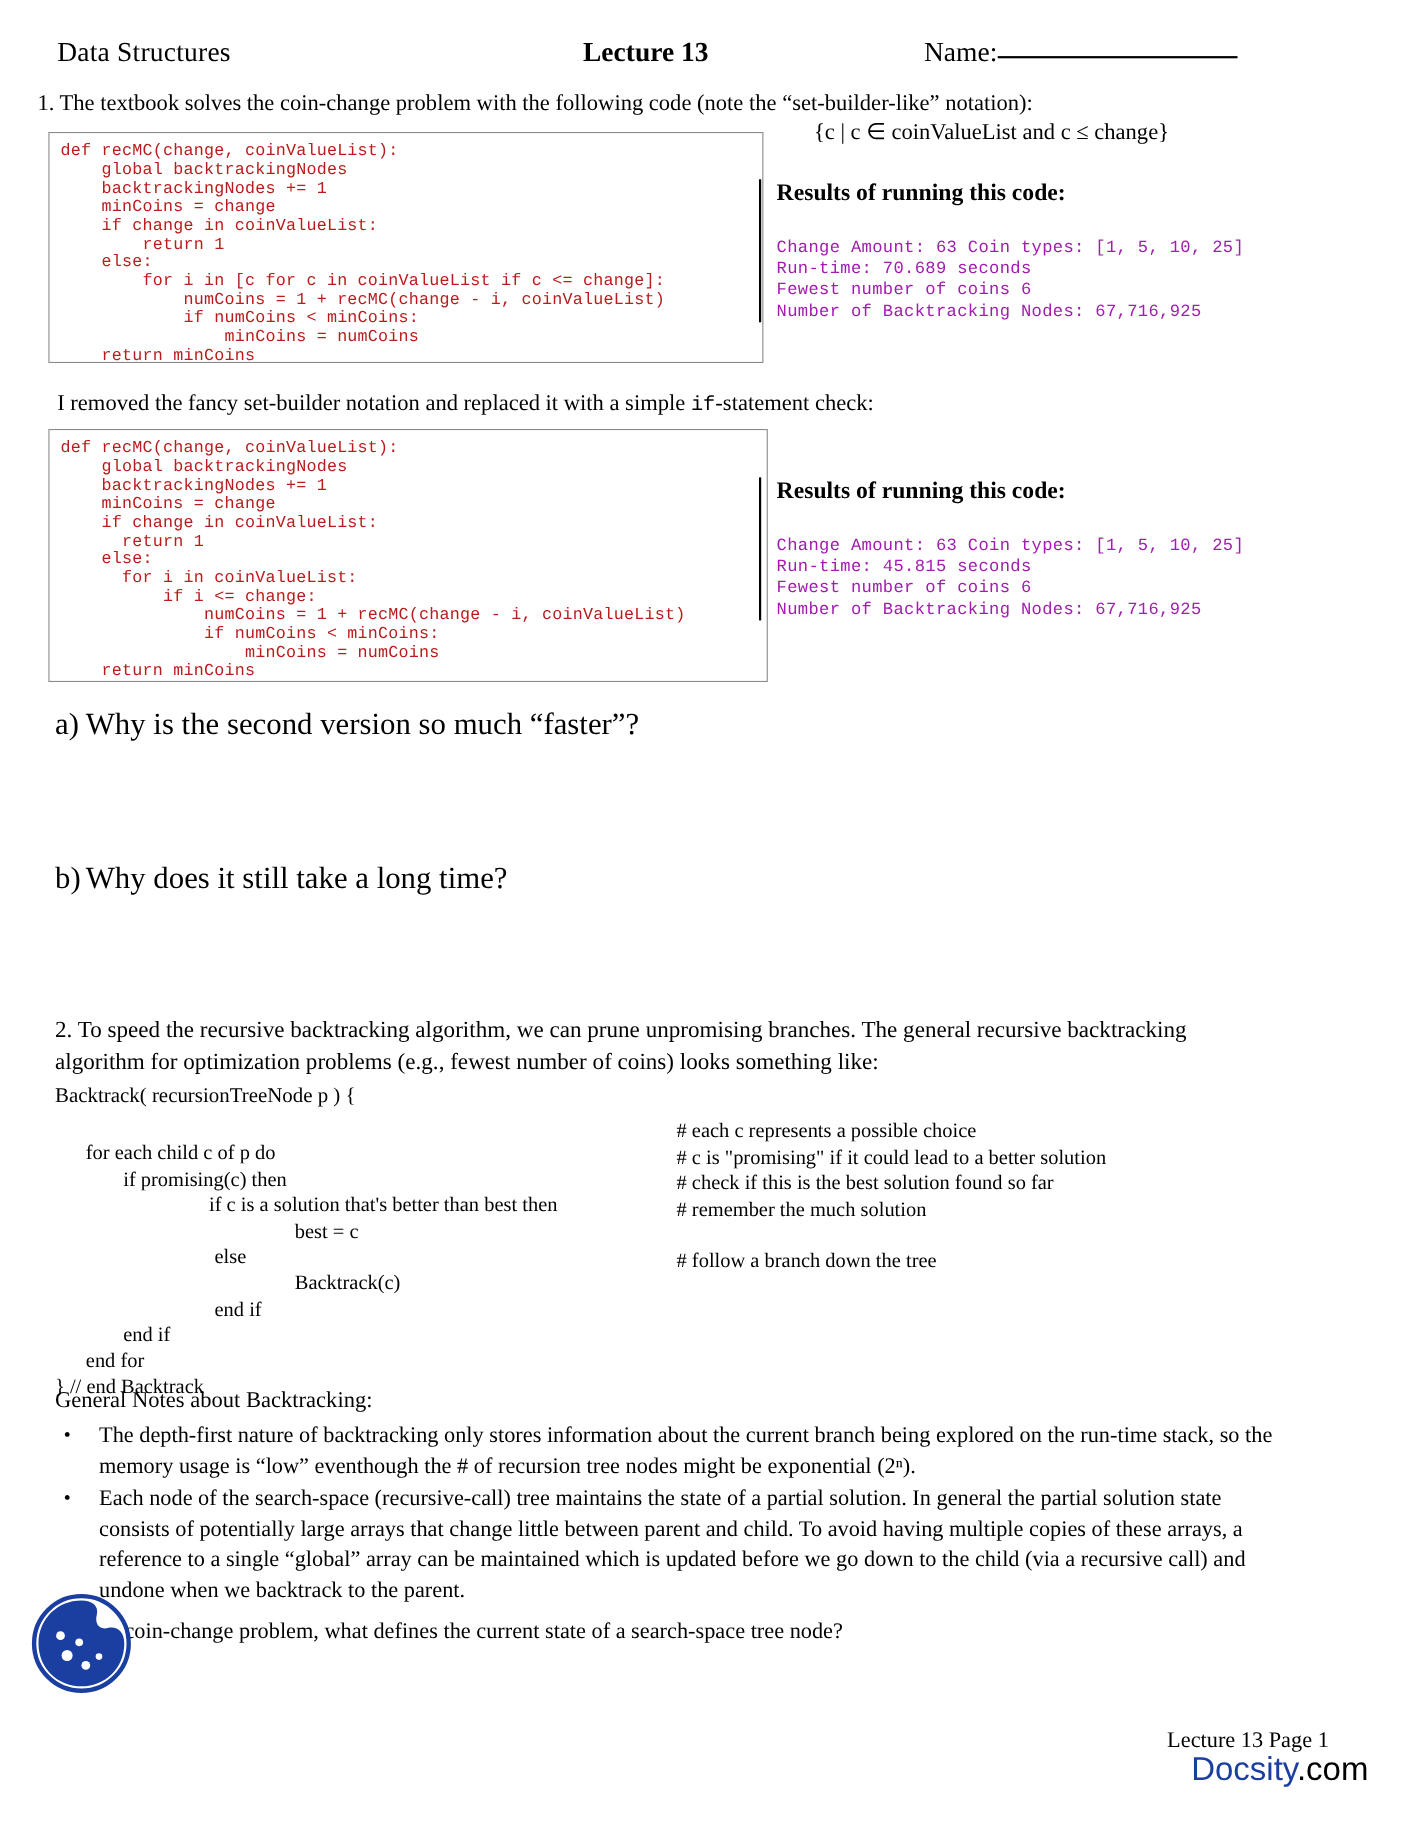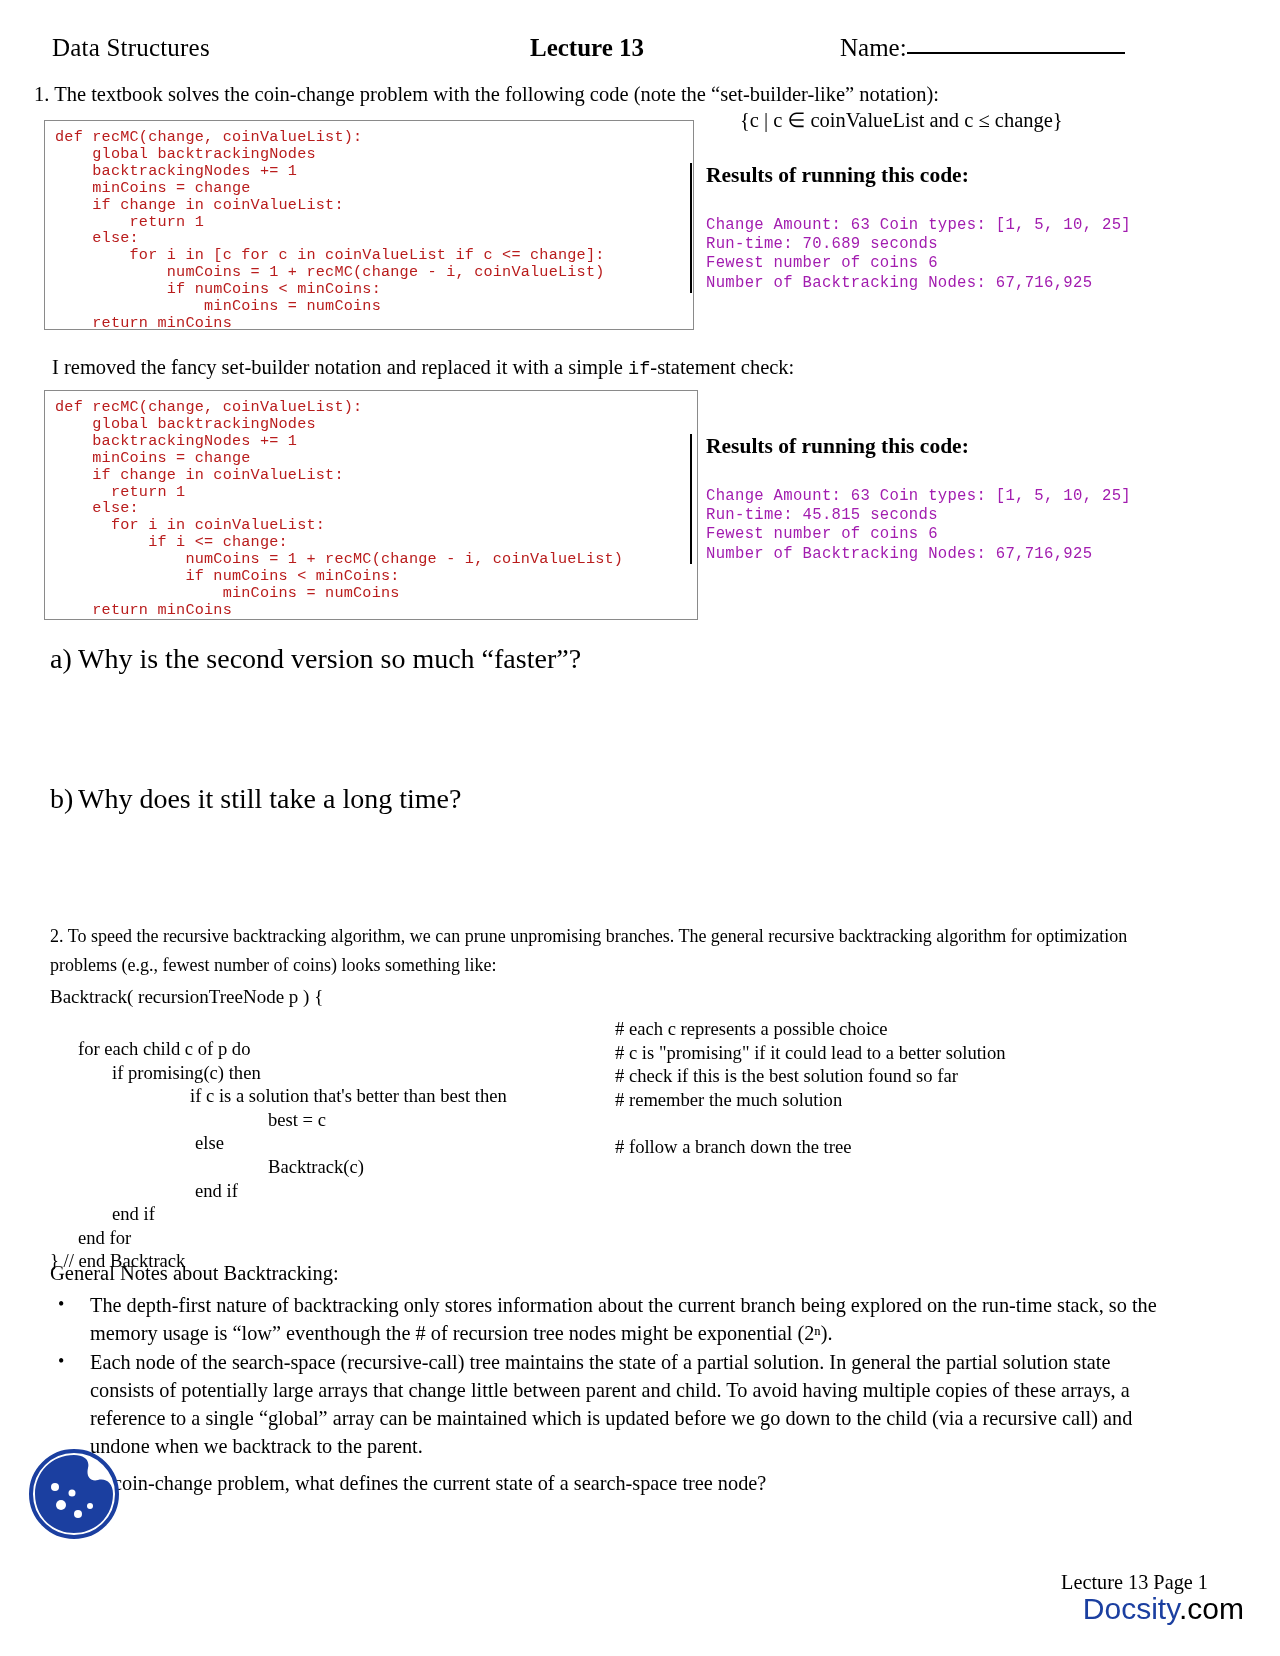--- a/index.html
+++ b/index.html
@@ -142,21 +142,21 @@
   #question-a { left: 50px; top: 643px; }
   #question-b { left: 50px; top: 783px; }
   .q-label { display: inline-block; width: 28px; }
 
   
   .sec2-text {
     position: absolute;
     left: 50px;
     top: 922px;
     width: 1110px;
-    font-size: 18px;
+    font-size: 21px;
     line-height: 29px;
   }
   .bt-sig {
     position: absolute;
     left: 50px;
     top: 986px;
     font-size: 19px;
   }
   .pseudo {
     position: absolute;

